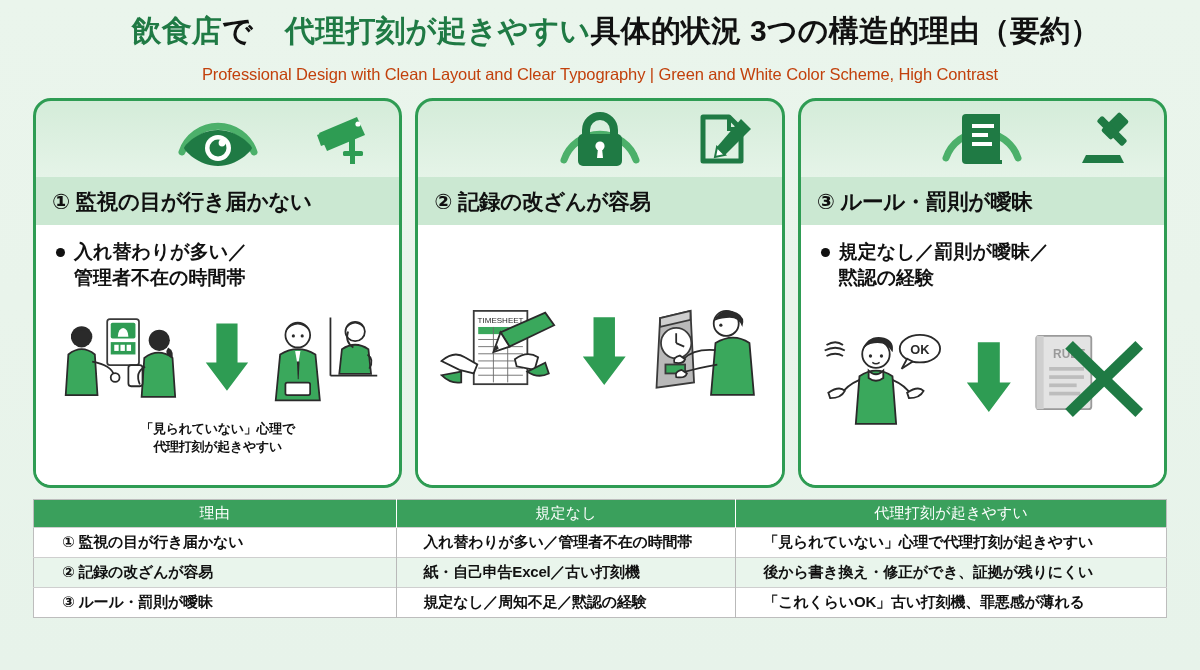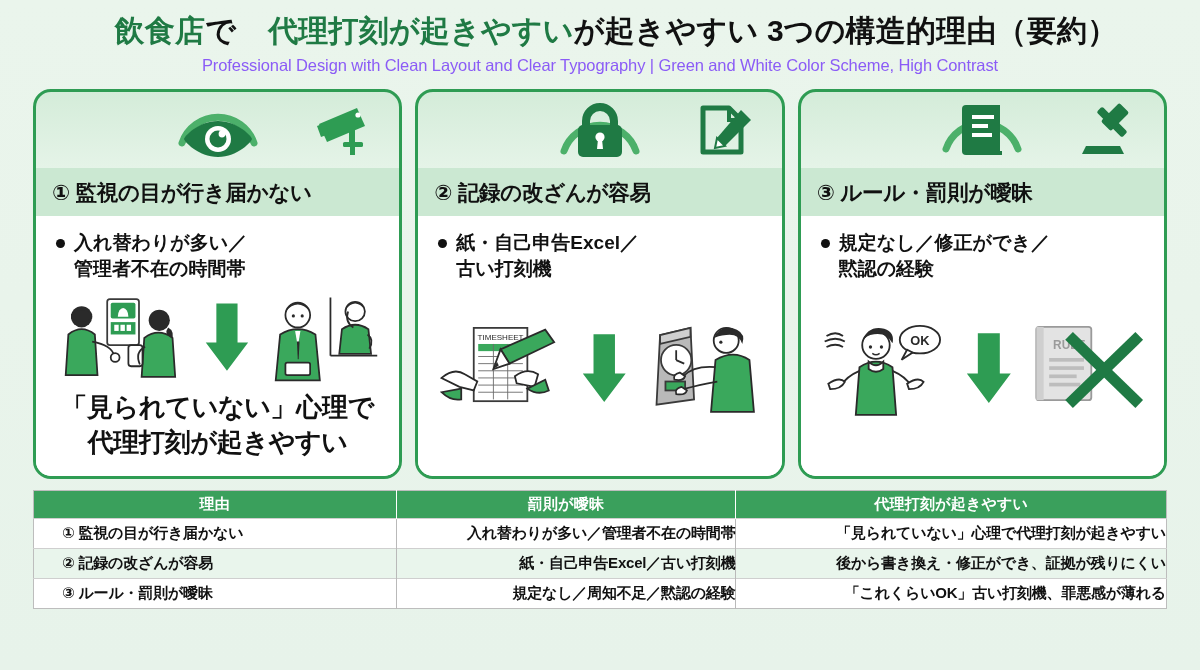--- a/index.html
+++ b/index.html
@@ -17,24 +17,24 @@
   .title {
     font-size: 30px;
     font-weight: 800;
     letter-spacing: .2px;
     line-height: 1.1;
     white-space: nowrap;
   }
   .title .g { color: #1f7a44; margin-left: 32px; }
   .title .k { color: #111; }
   .subtitle {
-    margin-top: 9px;
+    margin-top: 18px;
     font-size: 16.5px;
     font-weight: 500;
-    color: #8b5cf6;
+    color: #c2410c;
     letter-spacing: -.1px;
     white-space: nowrap;
   }
 
   
   .cards {
     display: flex;
     gap: 13px;
     padding: 14px 33px 0;
   }
@@ -114,70 +114,71 @@
     display: flex;
     align-items: center;
     justify-content: space-around;
     padding: 4px 6px 0;
     min-height: 100px;
     gap: 16px;
   }
 
   .conclusion {
     text-align: center;
-    font-size: 26px;
+    font-size: 13px;
     font-weight: 800;
     line-height: 1.34;
     white-space: pre-line;
     padding-bottom: 6px;
     letter-spacing: -.3px;
   }
 
   
   .tbl-wrap { padding: 11px 33px 0; }
   table {
     width: 100%;
     border-collapse: collapse;
     table-layout: fixed;
     background: #fff;
     border: 1px solid #bdbdbd;
   }
   thead th {
     background: #3aa05c;
     color: #fff;
     font-size: 15px;
-    font-weight: 700;
+    font-weight: 400;
     height: 28px;
     border-right: 1px solid #fff;
     letter-spacing: .2px;
   }
   thead th:last-child { border-right: none; }
   tbody td {
     height: 30px;
     font-size: 15px;
     font-weight: 700;
-    text-align: right;
+    text-align: left;
     border-top: 1px solid #cfcfcf;
     border-right: 1px solid #b9b9b9;
     color: #111;
     letter-spacing: -.2px;
+    padding-left: 27px;
   }
   tbody td:last-child { border-right: none; }
   tbody td.left { text-align: left; padding-left: 28px; }
   tbody tr.alt td { background: #e9f5ec; }
   col.c1 { width: 32%; }
   col.c2 { width: 30%; }
   col.c3 { width: 38%; }
 </style>
 </head>
 <body>
 
 <div class="header">
   <div class="title">
-    <span class="g">飲食店</span><span class="k">で</span><span class="g">代理打刻が起きやすい</span><span class="k">が起きやすい 3つの構造的理由（要約）</span>
+    <span class="g">飲食店</span><span class="k">で</span><span class="g">代理打刻が起きやすい</span><span class="k">具体的状況 3つの構造的理由（要約）</span>
   </div>
   <div class="subtitle">Professional Design with Clean Layout and Clear Typography | Green and White Color Scheme, High Contrast</div>
 </div>
 
 <div class="cards">
 
   <div class="card">
     <div class="card-icons">
       <div class="icon-main">
         <svg width="108" height="62" viewBox="0 0 108 62">
@@ -271,25 +272,20 @@
           <path d="M32 6 L32 18 L44 18" fill="none" stroke="#1f7a44" stroke-width="4"></path>
           <path d="M44 8 L54 18 L28 44 L18 46 L20 36 Z" fill="#1f7a44"></path>
           <path d="M20 36 L28 44 L18 46 Z" fill="#fff" stroke="#1f7a44" stroke-width="2"></path>
         </svg>
       </div>
     </div>
     <div class="card-head">
       <span class="card-head-text">② 記録の改ざんが容易</span>
     </div>
     <div class="card-body">
-      <div class="bullet">
-        <span class="dot"></span>
-        <span class="txt">紙・自己申告Excel／
-古い打刻機</span>
-      </div>
       <div class="illus">
         <svg width="142" height="104" viewBox="0 0 142 104">
           <rect x="40" y="6" width="60" height="82" fill="#fff" stroke="#3a3a3a" stroke-width="2"></rect>
           <text x="70" y="20" font-size="9" font-family="Liberation Sans, sans-serif" text-anchor="middle" fill="#2a2a2a">TIMESHEET</text>
           <rect x="45" y="24" width="50" height="8" fill="#3aa85c"></rect>
           <g stroke="#6a6a6a" stroke-width="1">
             <line x1="45" y1="38" x2="95" y2="38"></line>
               <line x1="45" y1="46" x2="95" y2="46"></line>
             <line x1="45" y1="54" x2="95" y2="54"></line>
               <line x1="45" y1="62" x2="95" y2="62"></line>
@@ -349,21 +345,21 @@
           <path d="M8 44 L42 44 L46 52 L4 52 Z" fill="#1f7a44"></path>
         </svg>
       </div>
     </div>
     <div class="card-head">
       <span class="card-head-text">③ ルール・罰則が曖昧</span>
     </div>
     <div class="card-body">
       <div class="bullet">
         <span class="dot"></span>
-        <span class="txt">規定なし／修正ができ／
+        <span class="txt">規定なし／罰則が曖昧／
 黙認の経験</span>
       </div>
       <div class="illus">
         <svg width="140" height="104" viewBox="0 0 140 104">
           <g stroke="#2a2a2a" stroke-width="2" fill="none">
             <path d="M6 16 q10 -6 18 0"></path>
               <path d="M4 22 q12 -6 22 0"></path>
               <path d="M6 28 q10 -5 18 0"></path>
           </g>
           <circle cx="60" cy="26" r="15" fill="#fff" stroke="#2a2a2a" stroke-width="2"></circle>
@@ -406,21 +402,21 @@
 <div class="tbl-wrap">
   <table>
     <colgroup>
         <col class="c1">
         <col class="c2">
         <col class="c3">
       </colgroup>
     <thead>
       <tr>
         <th>理由</th>
-        <th>罰則が曖昧</th>
+        <th>規定なし</th>
         <th>代理打刻が起きやすい</th>
       </tr>
     </thead>
     <tbody>
       <tr>
         <td class="left">① 監視の目が行き届かない</td>
         <td>入れ替わりが多い／管理者不在の時間帯</td>
         <td>「見られていない」心理で代理打刻が起きやすい</td>
       </tr>
       <tr class="alt">

